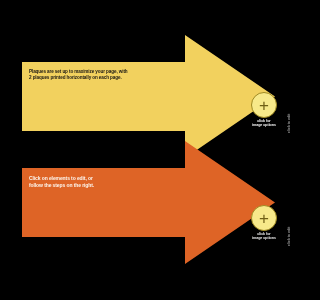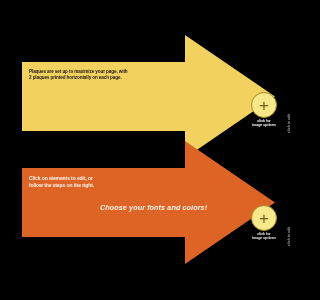--- a/index.html
+++ b/index.html
@@ -152,21 +152,20 @@
 
   <div class="arrow-block" style="top:0;height:300px;">
     <svg class="arrow-svg" width="300" height="300" viewBox="0 0 300 300">
       <polygon points="22,168 185,168 185,141 275,202.5 185,264 185,237 22,237" fill="#DE6426"></polygon>
     </svg>
   </div>
 
   <div class="arrow-note note-orange">Click on elements to edit, or
 follow the steps on the right.</div>
 
-  <div class="arrow-headline">Choose your fonts and colors!</div>
 
   <div class="badge" style="left:251px; top:205px;">
     <div class="badge-circle"></div>
     <div class="badge-plus">+</div>
     <div class="badge-caption on-dark">click for
 image options</div>
   </div>
 
   <div class="vhint" style="left:287px; top:246px;">click to edit</div>
 

